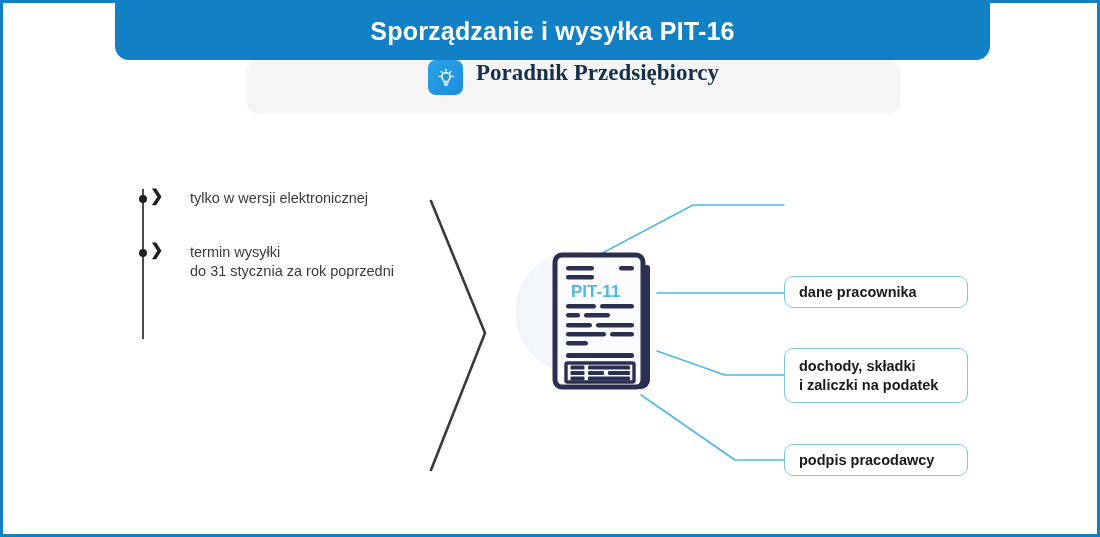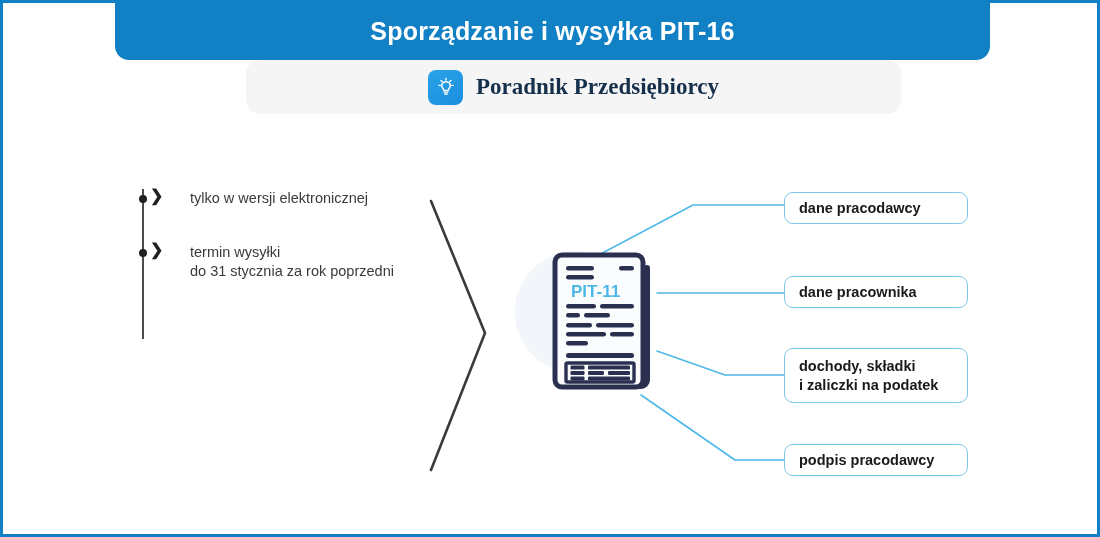--- a/index.html
+++ b/index.html
@@ -46,21 +46,21 @@
 
   .brand-strip {
     position: absolute;
     left: 243px;
     top: 57px;
     width: 655px;
     height: 54px;
     background: #f5f5f6;
     border-radius: 14px 14px 14px 14px;
     display: flex;
-    align-items: center;
+    align-items: flex-start;
     justify-content: center;
     gap: 13px;
   }
   .brand-logo {
     width: 35px;
     height: 35px;
     border-radius: 8px;
     background: linear-gradient(145deg, #29a3e8 0%, #1b8ede 100%);
     display: flex;
     align-items: center;
@@ -302,23 +302,20 @@
       <rect x="36" y="113.6" width="42" height="4" rx="1.2"></rect>
       <rect x="18.5" y="119" width="14" height="4" rx="1.2"></rect>
       <rect x="36" y="119" width="16" height="4" rx="1.2"></rect>
       <rect x="56" y="119" width="22" height="4" rx="1.2"></rect>
       <rect x="18.5" y="124.4" width="14" height="4" rx="1.2"></rect>
       <rect x="36" y="124.4" width="42" height="4" rx="1.2"></rect>
     </g>
     <text x="19" y="45" font-family="Liberation Sans, sans-serif" font-size="17" font-weight="bold" fill="#4db8e8">PIT-11</text>
   </svg>
 
-  <div class="label-box" id="label-0">
-    <span>dane pracodawcy</span>
-  </div>
   <div class="label-box" id="label-1">
     <span>dane pracownika</span>
   </div>
   <div class="label-box" id="label-2">
     <span>dochody, składki
 i zaliczki na podatek</span>
   </div>
   <div class="label-box" id="label-3">
     <span>podpis pracodawcy</span>
   </div>

